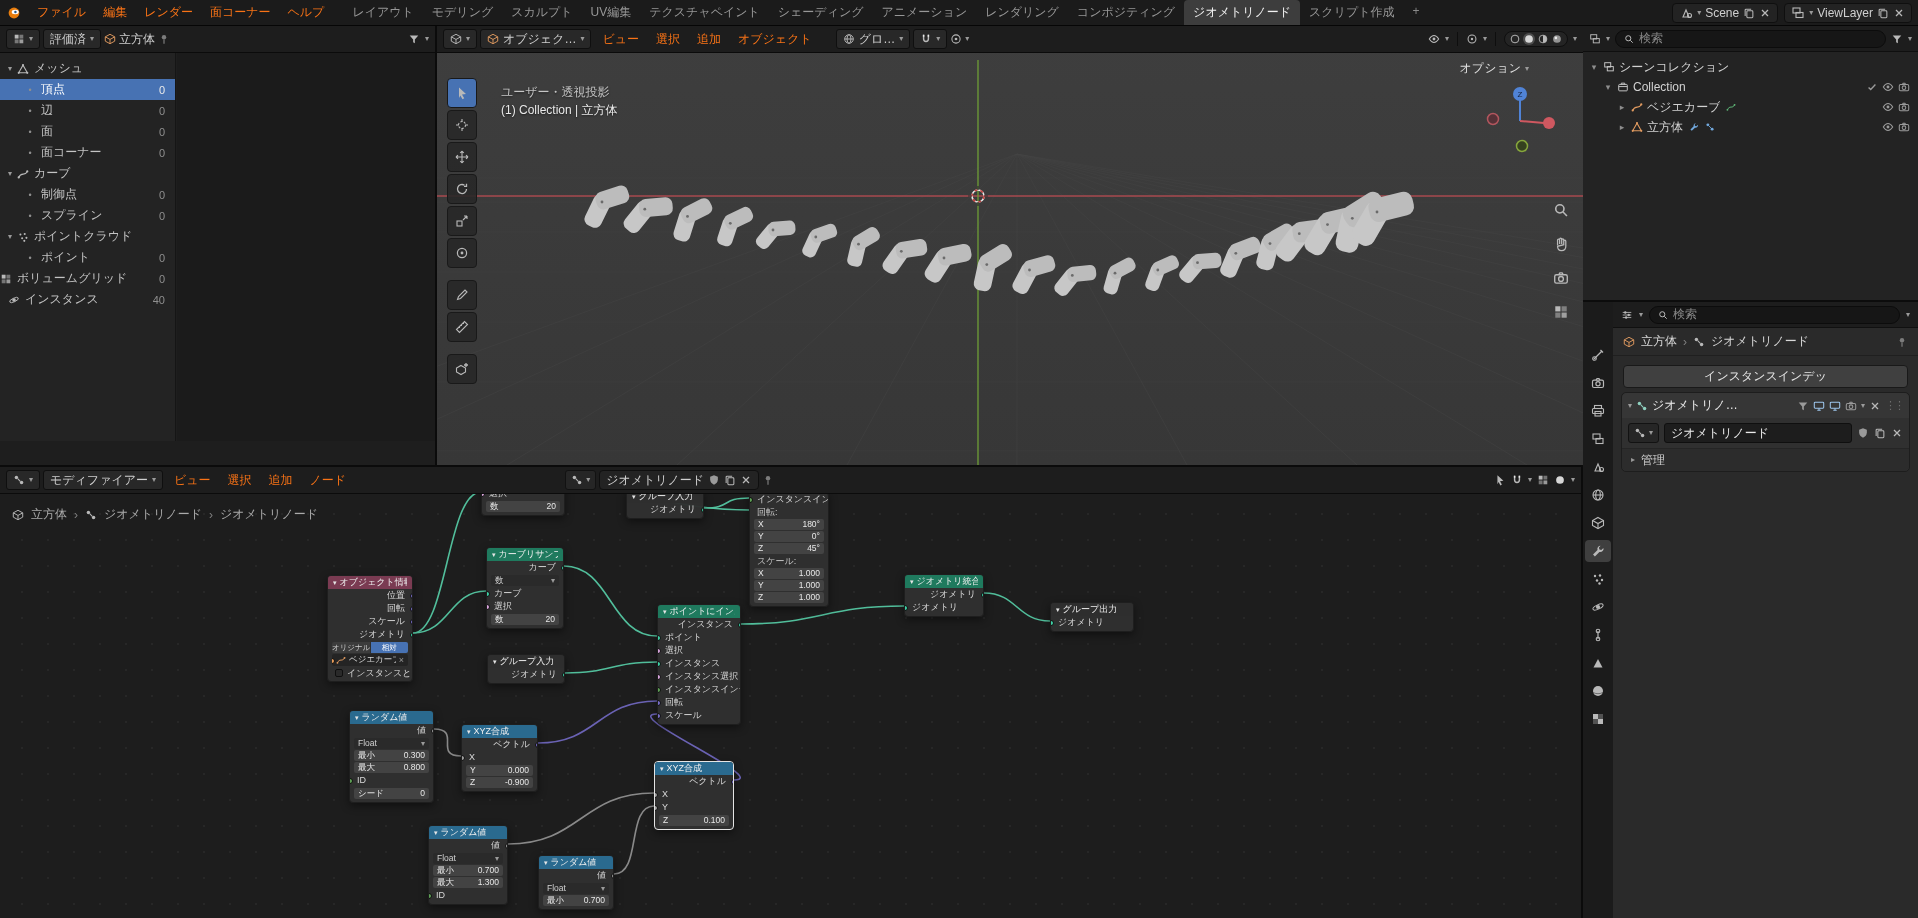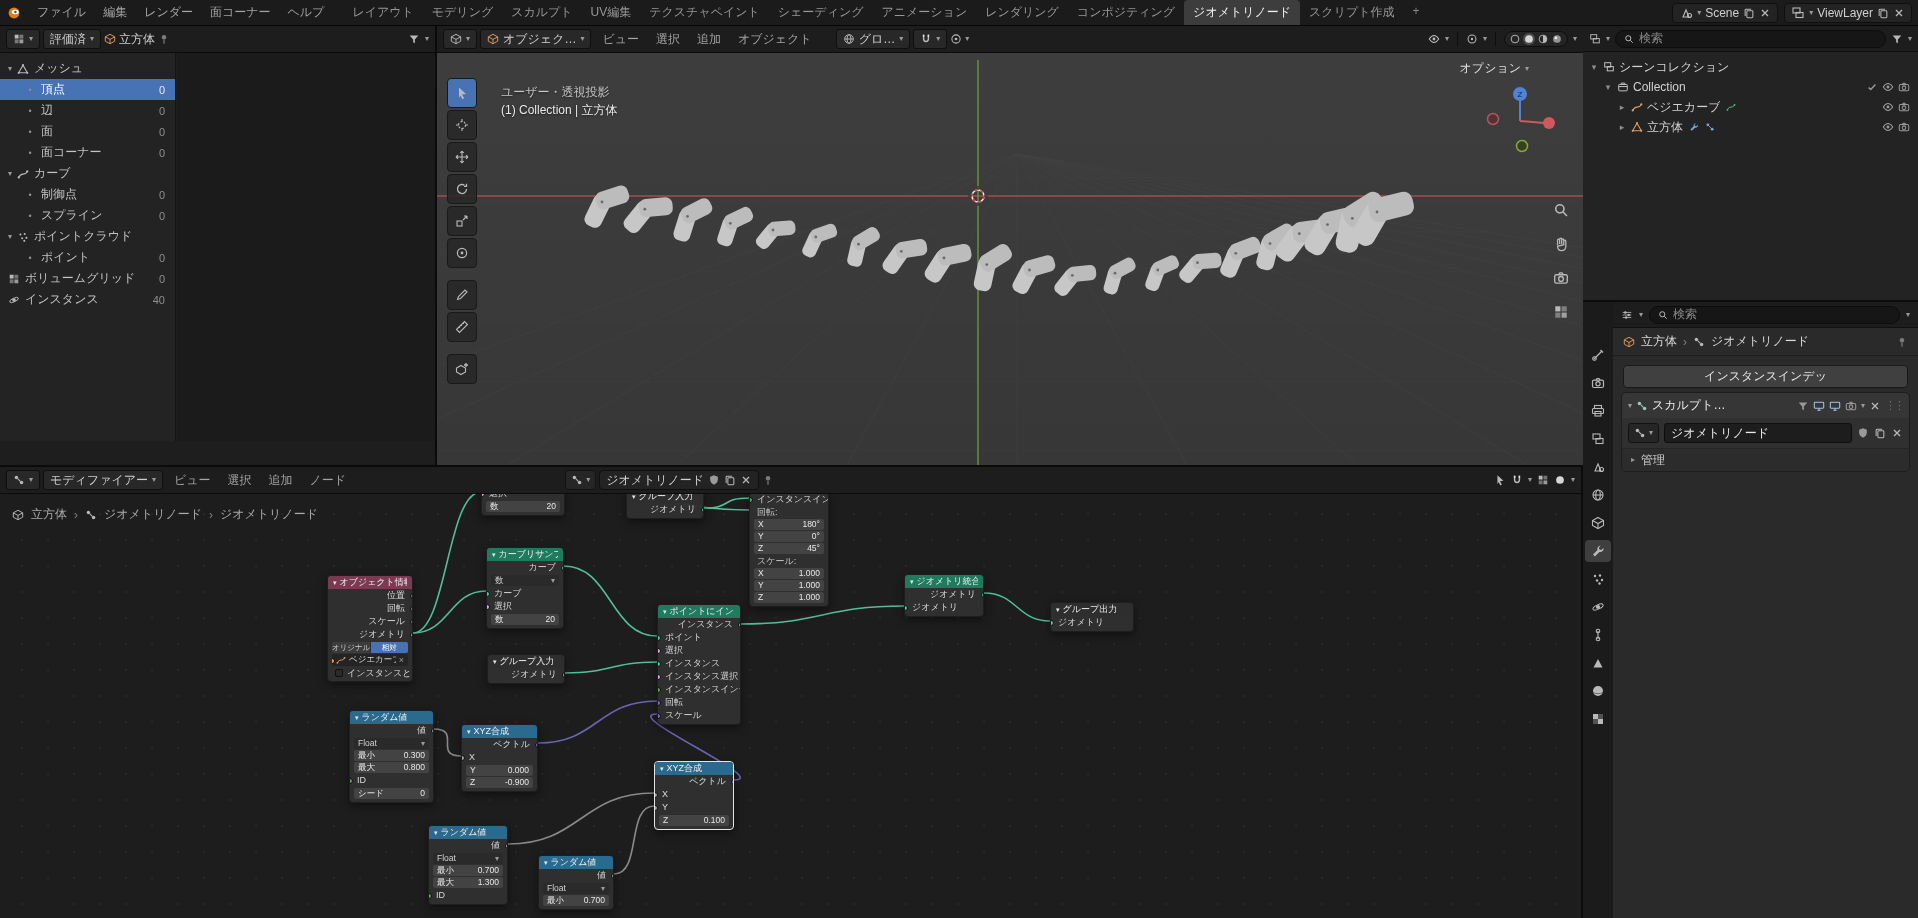--- a/index.html
+++ b/index.html
@@ -10,21 +10,21 @@
 [data-icon]{display:inline-flex;width:14px;height:14px;color:#b9b9b9;flex:none}
 [data-icon] svg{width:100%;height:100%}
 .i12{width:12px;height:12px}.i10{width:10px;height:10px}.i16{width:16px;height:16px}
 .caret{font-size:8px;color:#9a9a9a;line-height:1}
 .vsep{width:1px;height:14px;background:#0e0e0e;margin:0 3px}
 
 
 #topbar{left:0;top:0;width:1918px;height:26px;background:#1b1b1b;border-bottom:1px solid #060606;
  display:flex;align-items:center;padding:0 6px;gap:1px;z-index:20;position:absolute}
 .blogo{width:20px;height:16px;display:inline-flex;margin-right:2px}
-.tb-menu{padding:3px 8px;border-radius:3px;color:#a3a3a3;white-space:nowrap}
+.tb-menu{padding:3px 8px;border-radius:3px;color:#f97316;white-space:nowrap}
 #tb-menus,#vp-menus,#ne-menus{display:flex;gap:1px}
 .ws-wrap{display:flex;margin-left:10px;align-self:flex-end}
 .ws-tab{padding:4px 9px;color:#979797;border-radius:4px 4px 0 0;white-space:nowrap}
 .ws-tab.active{background:#3d3d3d;color:#f2f2f2}
 .ws-tab.add{color:#8a8a8a}
 .tb-right{margin-left:auto;display:flex;align-items:center;gap:6px}
 .pillbox{display:flex;align-items:center;gap:4px;background:#232323;border:1px solid #0f0f0f;
  border-radius:4px;padding:2px 6px;height:20px;white-space:nowrap}
 
 
@@ -307,21 +307,21 @@
             <circle cx="8.5" cy="11.5" r="1.2" fill="currentColor"></circle>
           </svg>
         </span>
         <span class="lbl">ポイントクラウド</span>
       </div>
       <div class="ss-row" style="padding-left:24px">
         <span class="dot8">•</span>
         <span class="lbl">ポイント</span>
         <span class="cnt">0</span>
       </div>
-      <div class="ss-row" style="padding-left:8px">
+      <div class="ss-row" style="">
         <span data-icon="grid" class="i12">
           <svg viewBox="0 0 14 14">
             <rect x="2" y="2" width="4.5" height="4.5" fill="currentColor"></rect>
             <rect x="7.5" y="2" width="4.5" height="4.5" fill="currentColor" opacity=".55"></rect>
             <rect x="2" y="7.5" width="4.5" height="4.5" fill="currentColor" opacity=".55"></rect>
             <rect x="7.5" y="7.5" width="4.5" height="4.5" fill="currentColor" opacity=".8"></rect>
           </svg>
         </span>
         <span class="lbl">ボリュームグリッド</span>
         <span class="cnt">0</span>
@@ -1007,21 +1007,21 @@
     <div class="mod-panel">
       <div class="mod-head">
         <span class="caret">▾</span>
         <span data-icon="nodes" class="i12" style="color:#8fd1c0">
             <svg viewBox="0 0 14 14">
               <circle cx="4" cy="4" r="2" fill="currentColor"></circle>
               <circle cx="10" cy="10" r="2" fill="currentColor"></circle>
               <path d="M5.5 5.5l3 3" stroke="currentColor" stroke-width="1.2"></path>
             </svg>
           </span>
-        <span class="mod-name">スカルプト…</span>
+        <span class="mod-name">ジオメトリノ…</span>
         <span data-icon="funnel" class="i12" style="color:#9a9a9a">
             <svg viewBox="0 0 14 14">
               <path d="M2 3h10L8 7.5V12l-2-1.3V7.5z" fill="currentColor"></path>
             </svg>
           </span>
         <span data-icon="screen" class="i12" style="color:#9ec7ee">
             <svg viewBox="0 0 14 14">
               <rect x="1.5" y="2.5" width="11" height="7" rx="1" fill="none" stroke="currentColor" stroke-width="1.2"></rect>
               <path d="M5 12h4M7 9.5V12" stroke="currentColor" stroke-width="1.2"></path>
             </svg>

